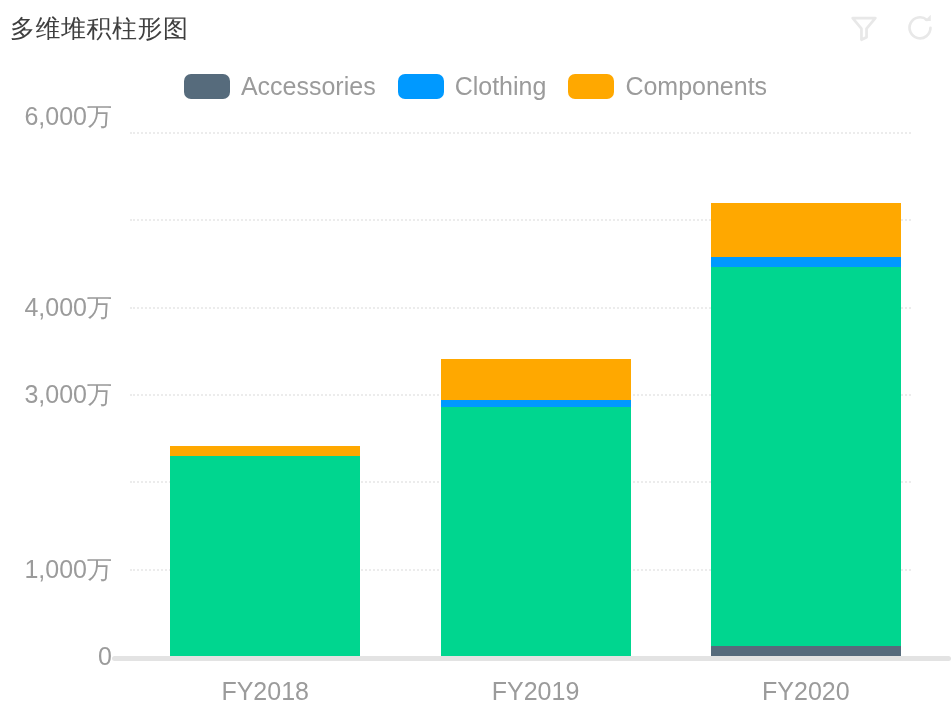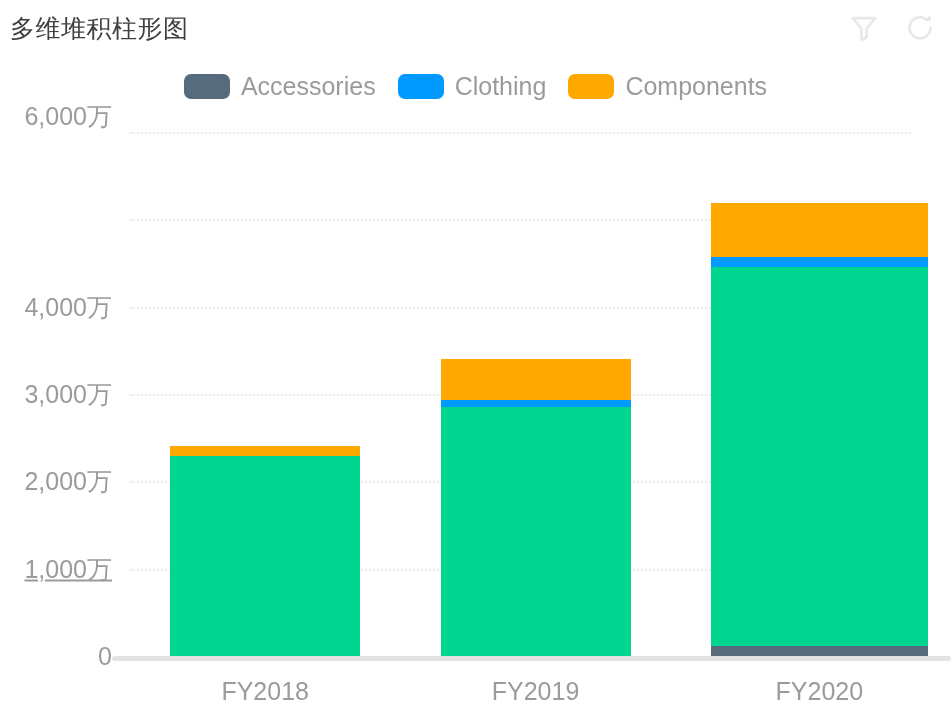--- a/index.html
+++ b/index.html
@@ -181,22 +181,21 @@
     <div id="gridlines">
         <div class="gridline" style="top: 568.667px;"></div>
         <div class="gridline" style="top: 481.333px;"></div>
         <div class="gridline" style="top: 394px;"></div>
         <div class="gridline" style="top: 306.667px;"></div>
         <div class="gridline" style="top: 219.333px;"></div>
         <div class="gridline" style="top: 132px;"></div>
       </div>
     <div id="ytick-wrap">
         <div class="ytick-label" style="top: 656px;">0</div>
-        <div class="ytick-label" style="top: 568.667px; text-decoration: underline;">1,000万</div>
-        <div class="ytick-label" style="top: 481.333px;">2,000万</div>
+        <div class="ytick-label" style="top: 568.667px;">1,000万</div>
         <div class="ytick-label" style="top: 394px;">3,000万</div>
         <div class="ytick-label" style="top: 306.667px;">4,000万</div>
         <div class="ytick-label" style="top: 116px;">6,000万</div>
       </div>
     <div id="axis-line" style="top: 656px;"></div>
     <div id="bars">
         <div class="bar-group" style="left: 170.167px; width: 190px; bottom: 50px; height: 524px;">
           <div class="bar-stack">
             <div class="bar-seg" title="Bikes: 22,900,000" style="height: 199.993px; background: rgb(0, 214, 143);"></div>
             <div class="bar-seg" title="Components: 1,150,000" style="height: 10.0433px; background: rgb(255, 168, 0);"></div>
@@ -204,21 +203,21 @@
           <div class="xtick-label">FY2018</div>
         </div>
         <div class="bar-group" style="left: 440.5px; width: 190px; bottom: 50px; height: 524px;">
           <div class="bar-stack">
             <div class="bar-seg" title="Bikes: 28,500,000" style="height: 248.9px; background: rgb(0, 214, 143);"></div>
             <div class="bar-seg" title="Clothing: 800,000" style="height: 6.98667px; background: rgb(0, 153, 255);"></div>
             <div class="bar-seg" title="Components: 4,700,000" style="height: 41.0467px; background: rgb(255, 168, 0);"></div>
           </div>
           <div class="xtick-label">FY2019</div>
         </div>
-        <div class="bar-group" style="left: 710.833px; width: 217px; bottom: 50px; height: 524px;">
+        <div class="bar-group" style="left: 710.833px; width: 190px; bottom: 50px; height: 524px;">
           <div class="bar-stack">
             <div class="bar-seg" title="Accessories: 1,150,000" style="height: 10.0433px; background: rgb(86, 107, 124);"></div>
             <div class="bar-seg" title="Bikes: 43,400,000" style="height: 379.027px; background: rgb(0, 214, 143);"></div>
             <div class="bar-seg" title="Clothing: 1,150,000" style="height: 10.0433px; background: rgb(0, 153, 255);"></div>
             <div class="bar-seg" title="Components: 6,200,000" style="height: 54.1467px; background: rgb(255, 168, 0);"></div>
           </div>
           <div class="xtick-label">FY2020</div>
         </div>
       </div>
   </div>

